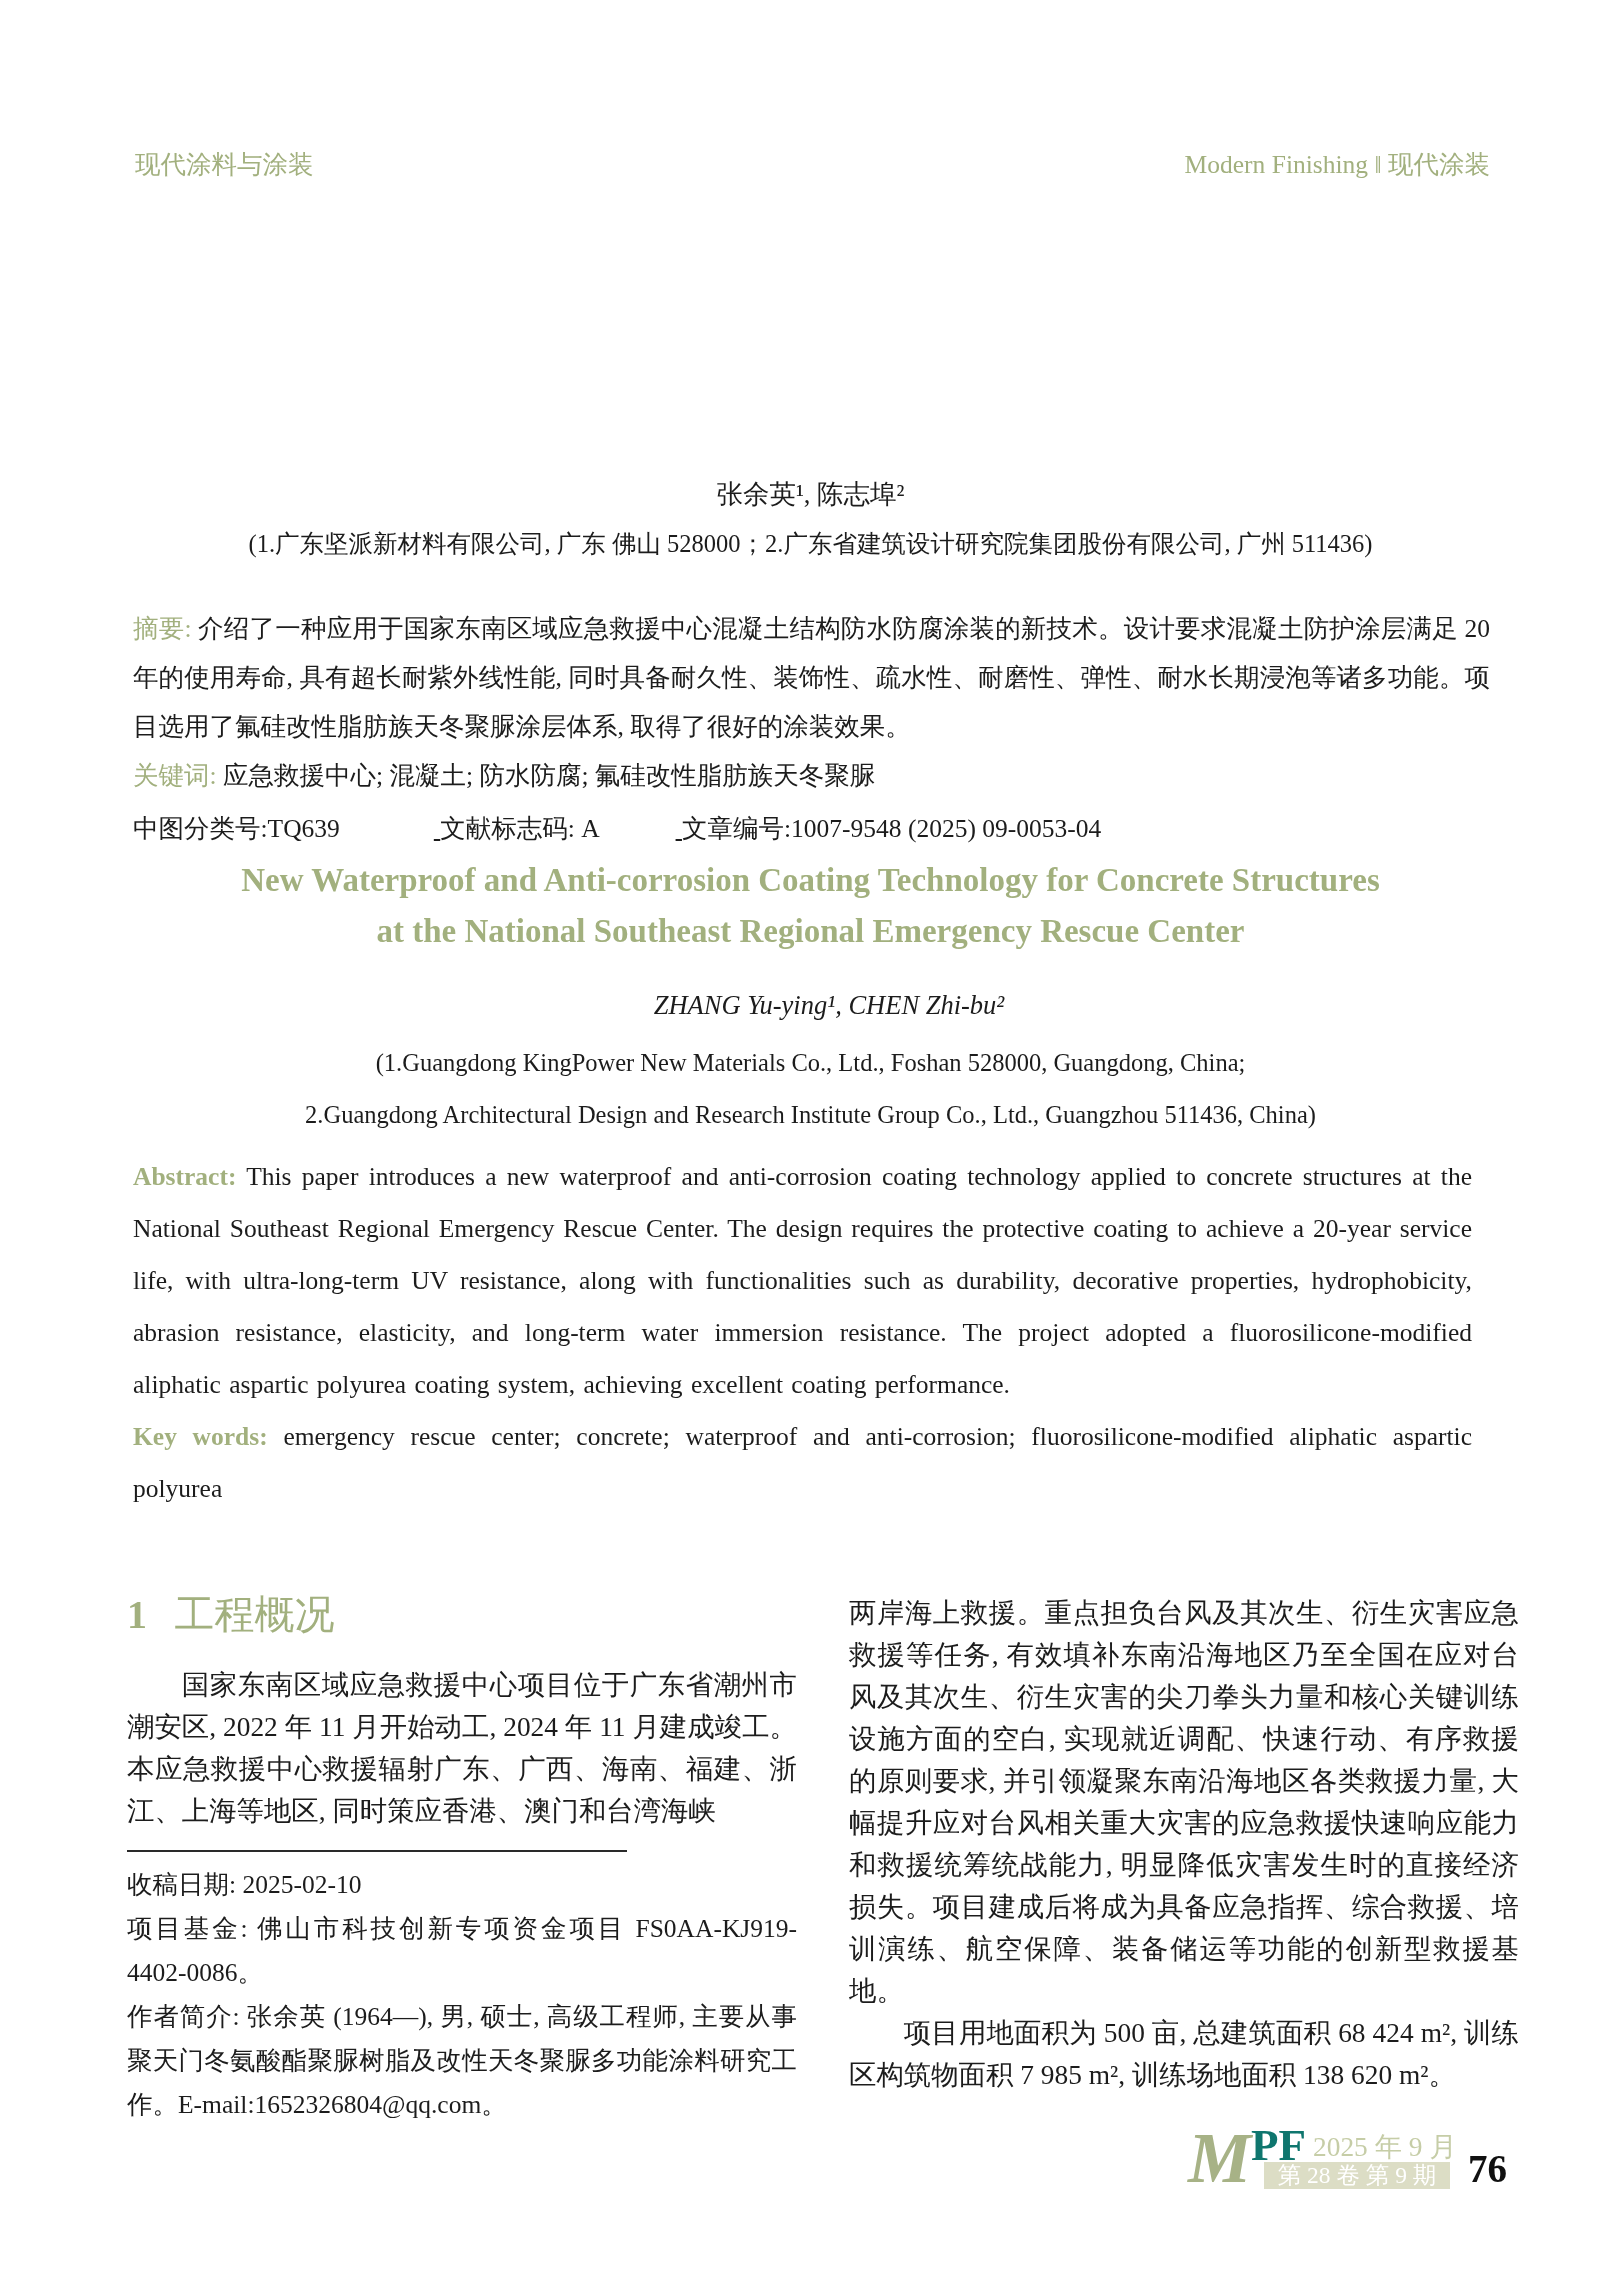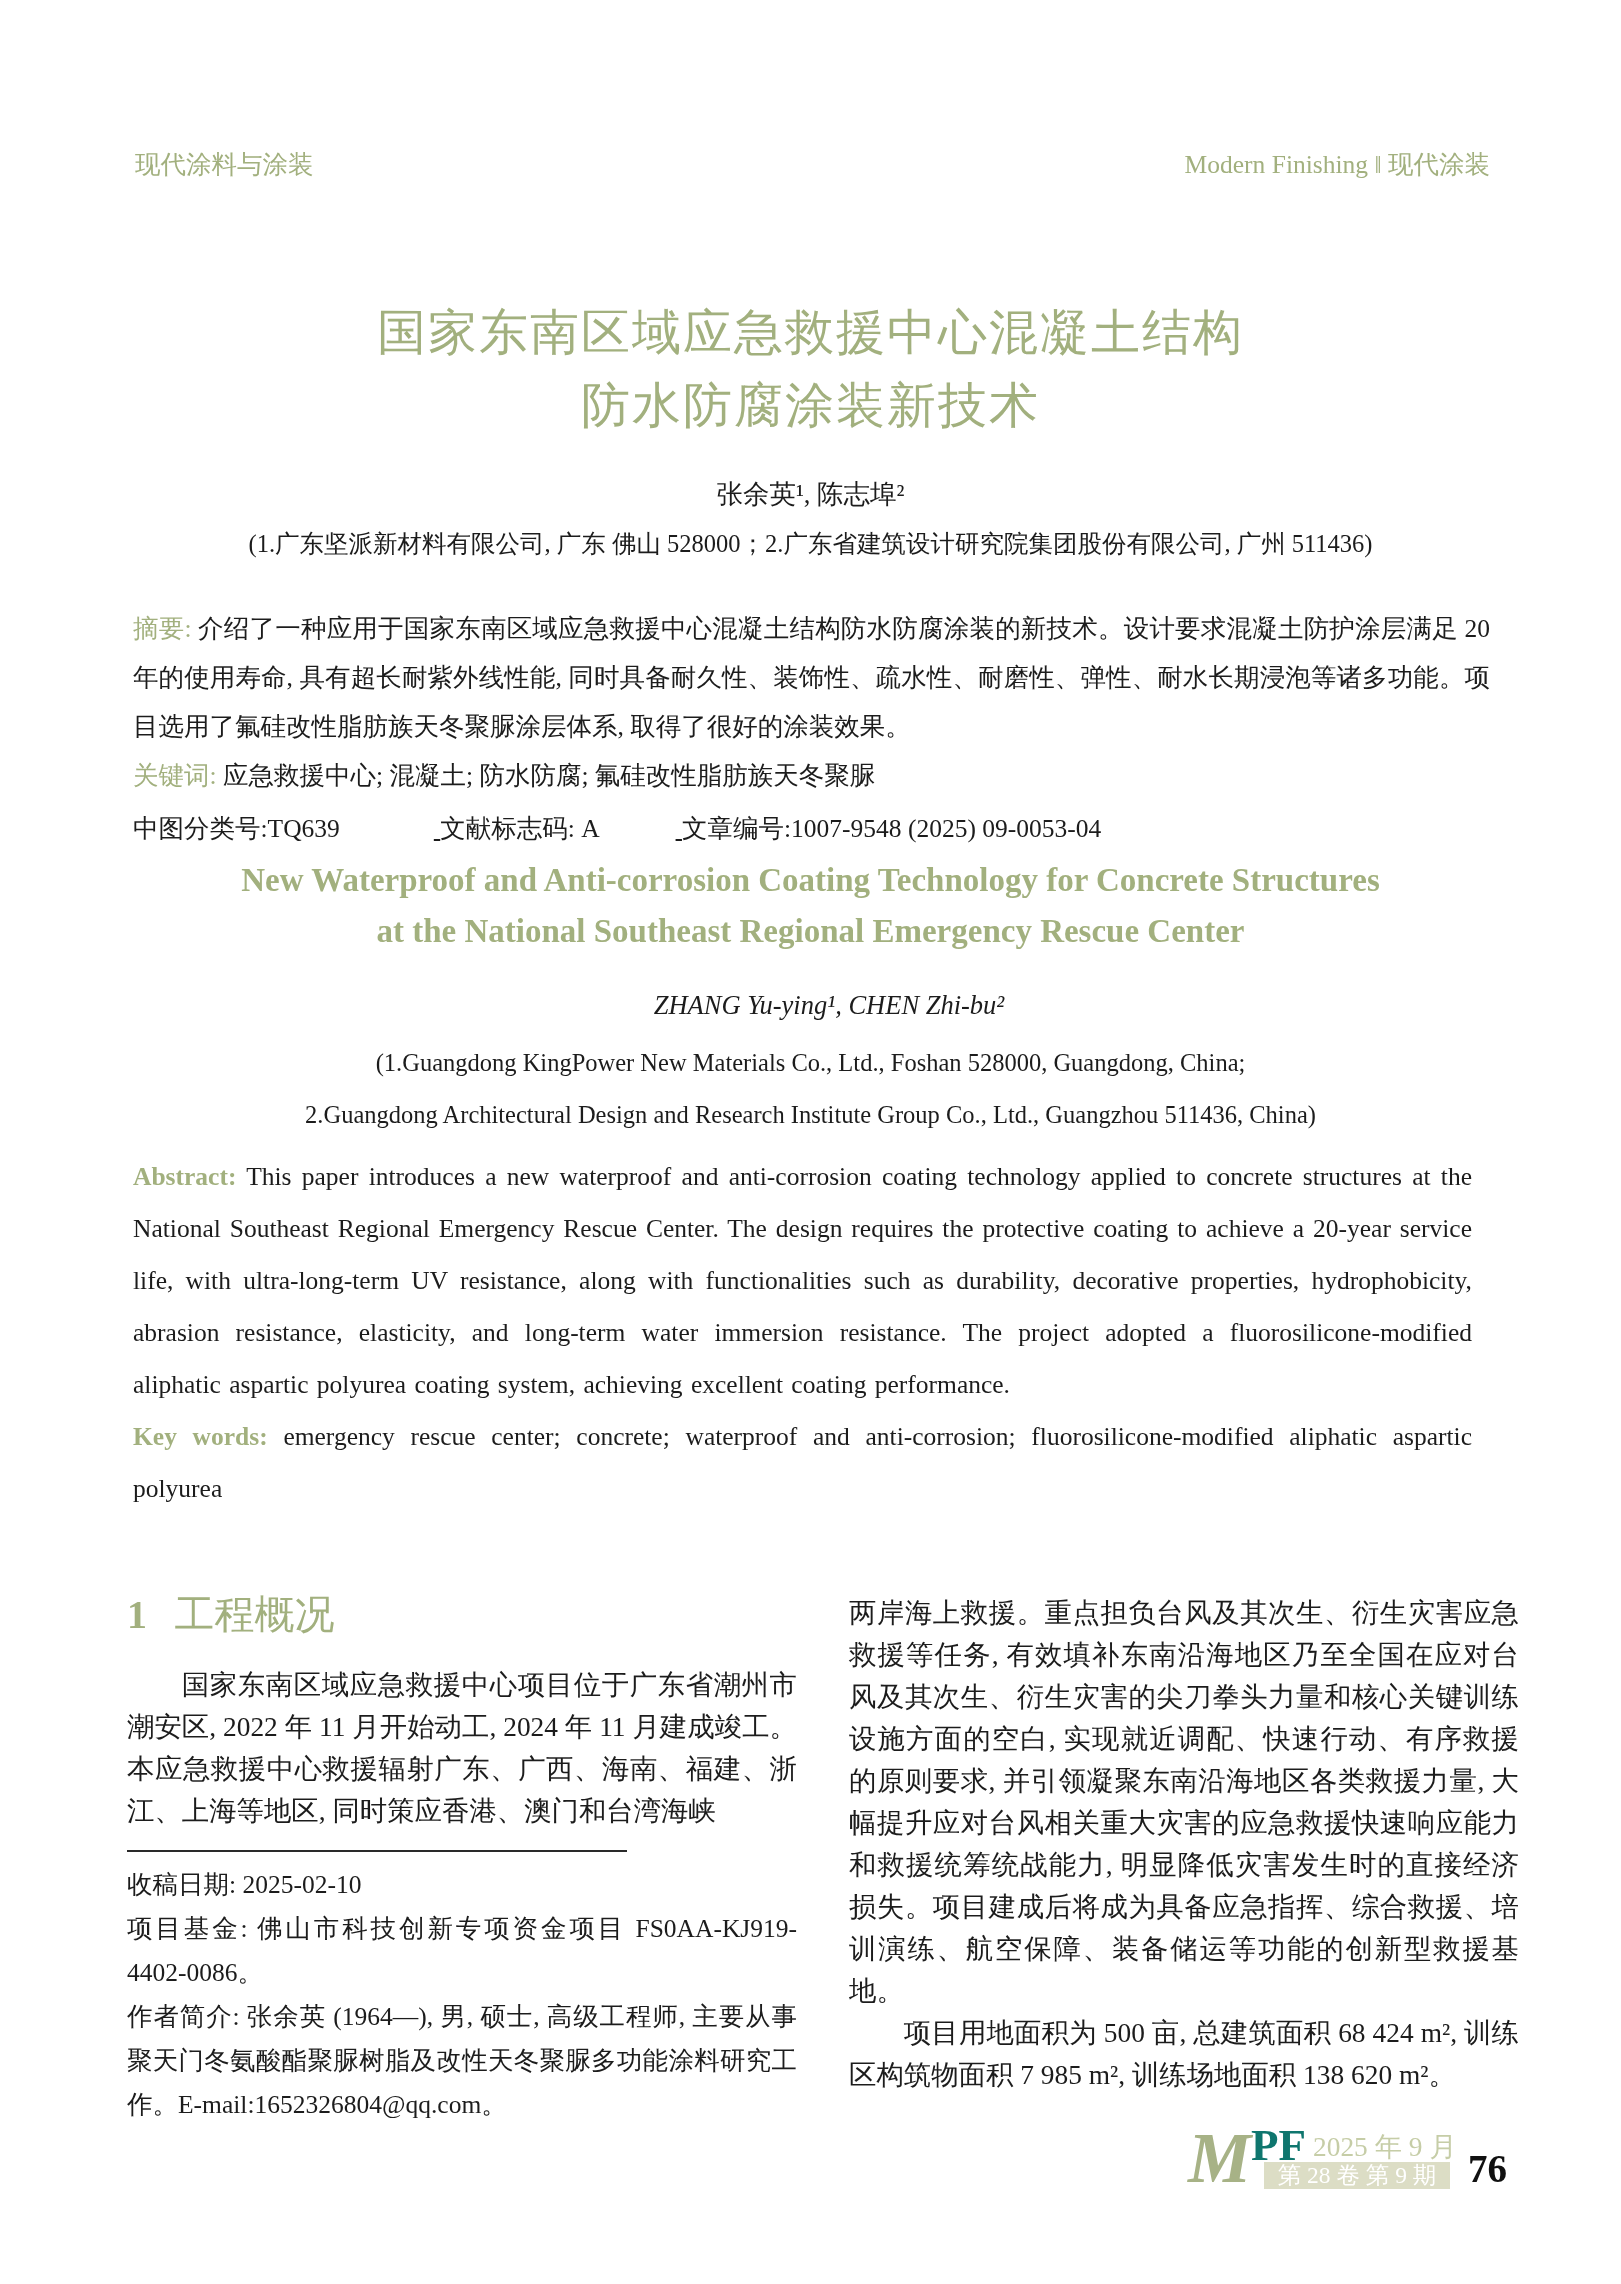--- a/index.html
+++ b/index.html
@@ -77,24 +77,20 @@
 </head>
 <body>
 
 <div class="page">
 
   <div class="runhead">
     <span>现代涂料与涂装</span>
     <span>Modern Finishing ‖ 现代涂装</span>
   </div>
 
-  <div class="title-zh">
-    <div>国家东南区域应急救援中心混凝土结构</div>
-    <div>防水防腐涂装新技术</div>
-  </div>
 
   <div class="authors-zh">张余英¹, 陈志埠²</div>
   <div class="affil-zh">(1.广东坚派新材料有限公司, 广东 佛山 528000；2.广东省建筑设计研究院集团股份有限公司, 广州 511436)</div>
 
   <div class="zh-block">
     <p><span class="label-green">摘要:</span> <span>介绍了一种应用于国家东南区域应急救援中心混凝土结构防水防腐涂装的新技术。设计要求混凝土防护涂层满足 20 年的使用寿命, 具有超长耐紫外线性能, 同时具备耐久性、装饰性、疏水性、耐磨性、弹性、耐水长期浸泡等诸多功能。项目选用了氟硅改性脂肪族天冬聚脲涂层体系, 取得了很好的涂装效果。</span></p>
     <p><span class="label-green">关键词:</span> <span>应急救援中心; 混凝土; 防水防腐; 氟硅改性脂肪族天冬聚脲</span></p>
     <p class="meta-line">
       <span class="meta-gap1">中图分类号:TQ639</span>
       <span class="meta-gap2">文献标志码: A</span>

